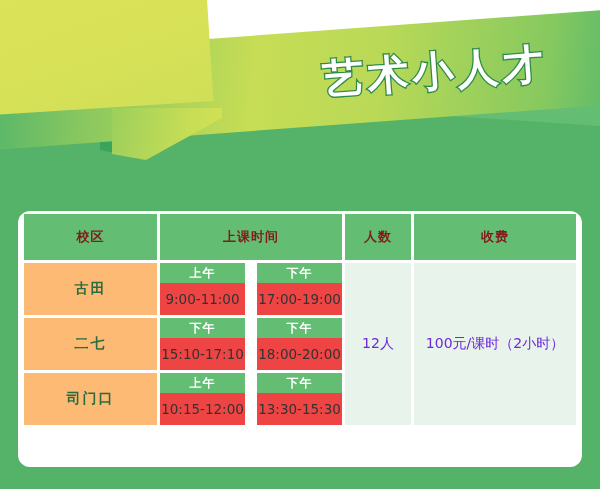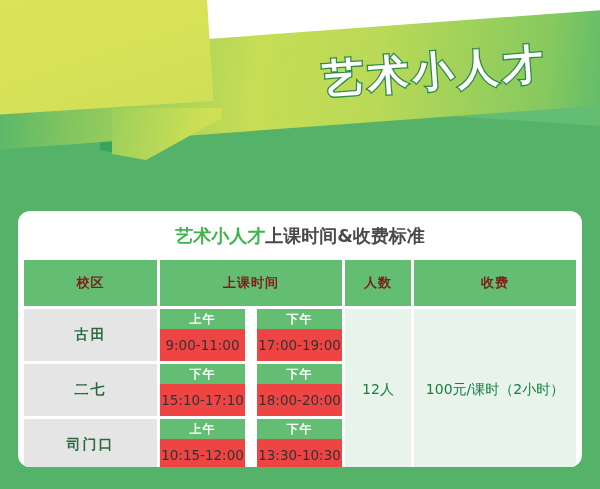--- a/index.html
+++ b/index.html
@@ -183,30 +183,30 @@
 
   .th-green {
     background: #63bd72;
     color: #7f1d1d;
     font-size: 13px;
     font-weight: bold;
     height: 46px;
     letter-spacing: 1px;
   }
   .campus-cell {
-    background: #e5e5e5;
+    background: #fdba74;
     color: #2c6b3f;
     font-size: 14px;
     font-weight: bold;
     height: 52px;
     letter-spacing: 2px;
   }
   .pale-cell {
     background: #e8f3ec;
-    color: #15803d;
+    color: #6d28d9;
     font-size: 14px;
     height: 52px;
   }
   .slot-wrap {
     display: flex;
     flex-direction: column;
     height: 52px;
   }
   .slot-head {
     background: #63bd72;
@@ -251,23 +251,20 @@
     </div>
   </div>
 
   <div class="ribbon-fold"></div>
 
   <div class="ribbon-tab"></div>
   <div class="ribbon-tab-text">寒假班</div>
 
   <div class="card">
 
-    <div class="card-title">
-      <span class="t-green">艺术小人才</span><span class="t-dark">上课时间&amp;收费标准</span>
-    </div>
 
     <table class="sched">
       <colgroup>
         <col style="width:133px">
         <col style="width:182px">
         <col style="width:66px">
         <col style="width:162px">
       </colgroup>
       <tbody>
 
@@ -315,21 +312,21 @@
         <tr>
           <td class="campus-cell">司门口</td>
           <td class="nested">
             <div class="slot-pair">
               <div class="slot-wrap">
                 <div class="slot-head">上午</div>
                 <div class="slot-time">10:15-12:00</div>
               </div>
               <div class="slot-wrap">
                 <div class="slot-head">下午</div>
-                <div class="slot-time">13:30-10:30</div>
+                <div class="slot-time">13:30-15:30</div>
               </div>
             </div>
           </td>
         </tr>
       </tbody>
     </table>
   </div>
 </div>
 
 </body></html>

